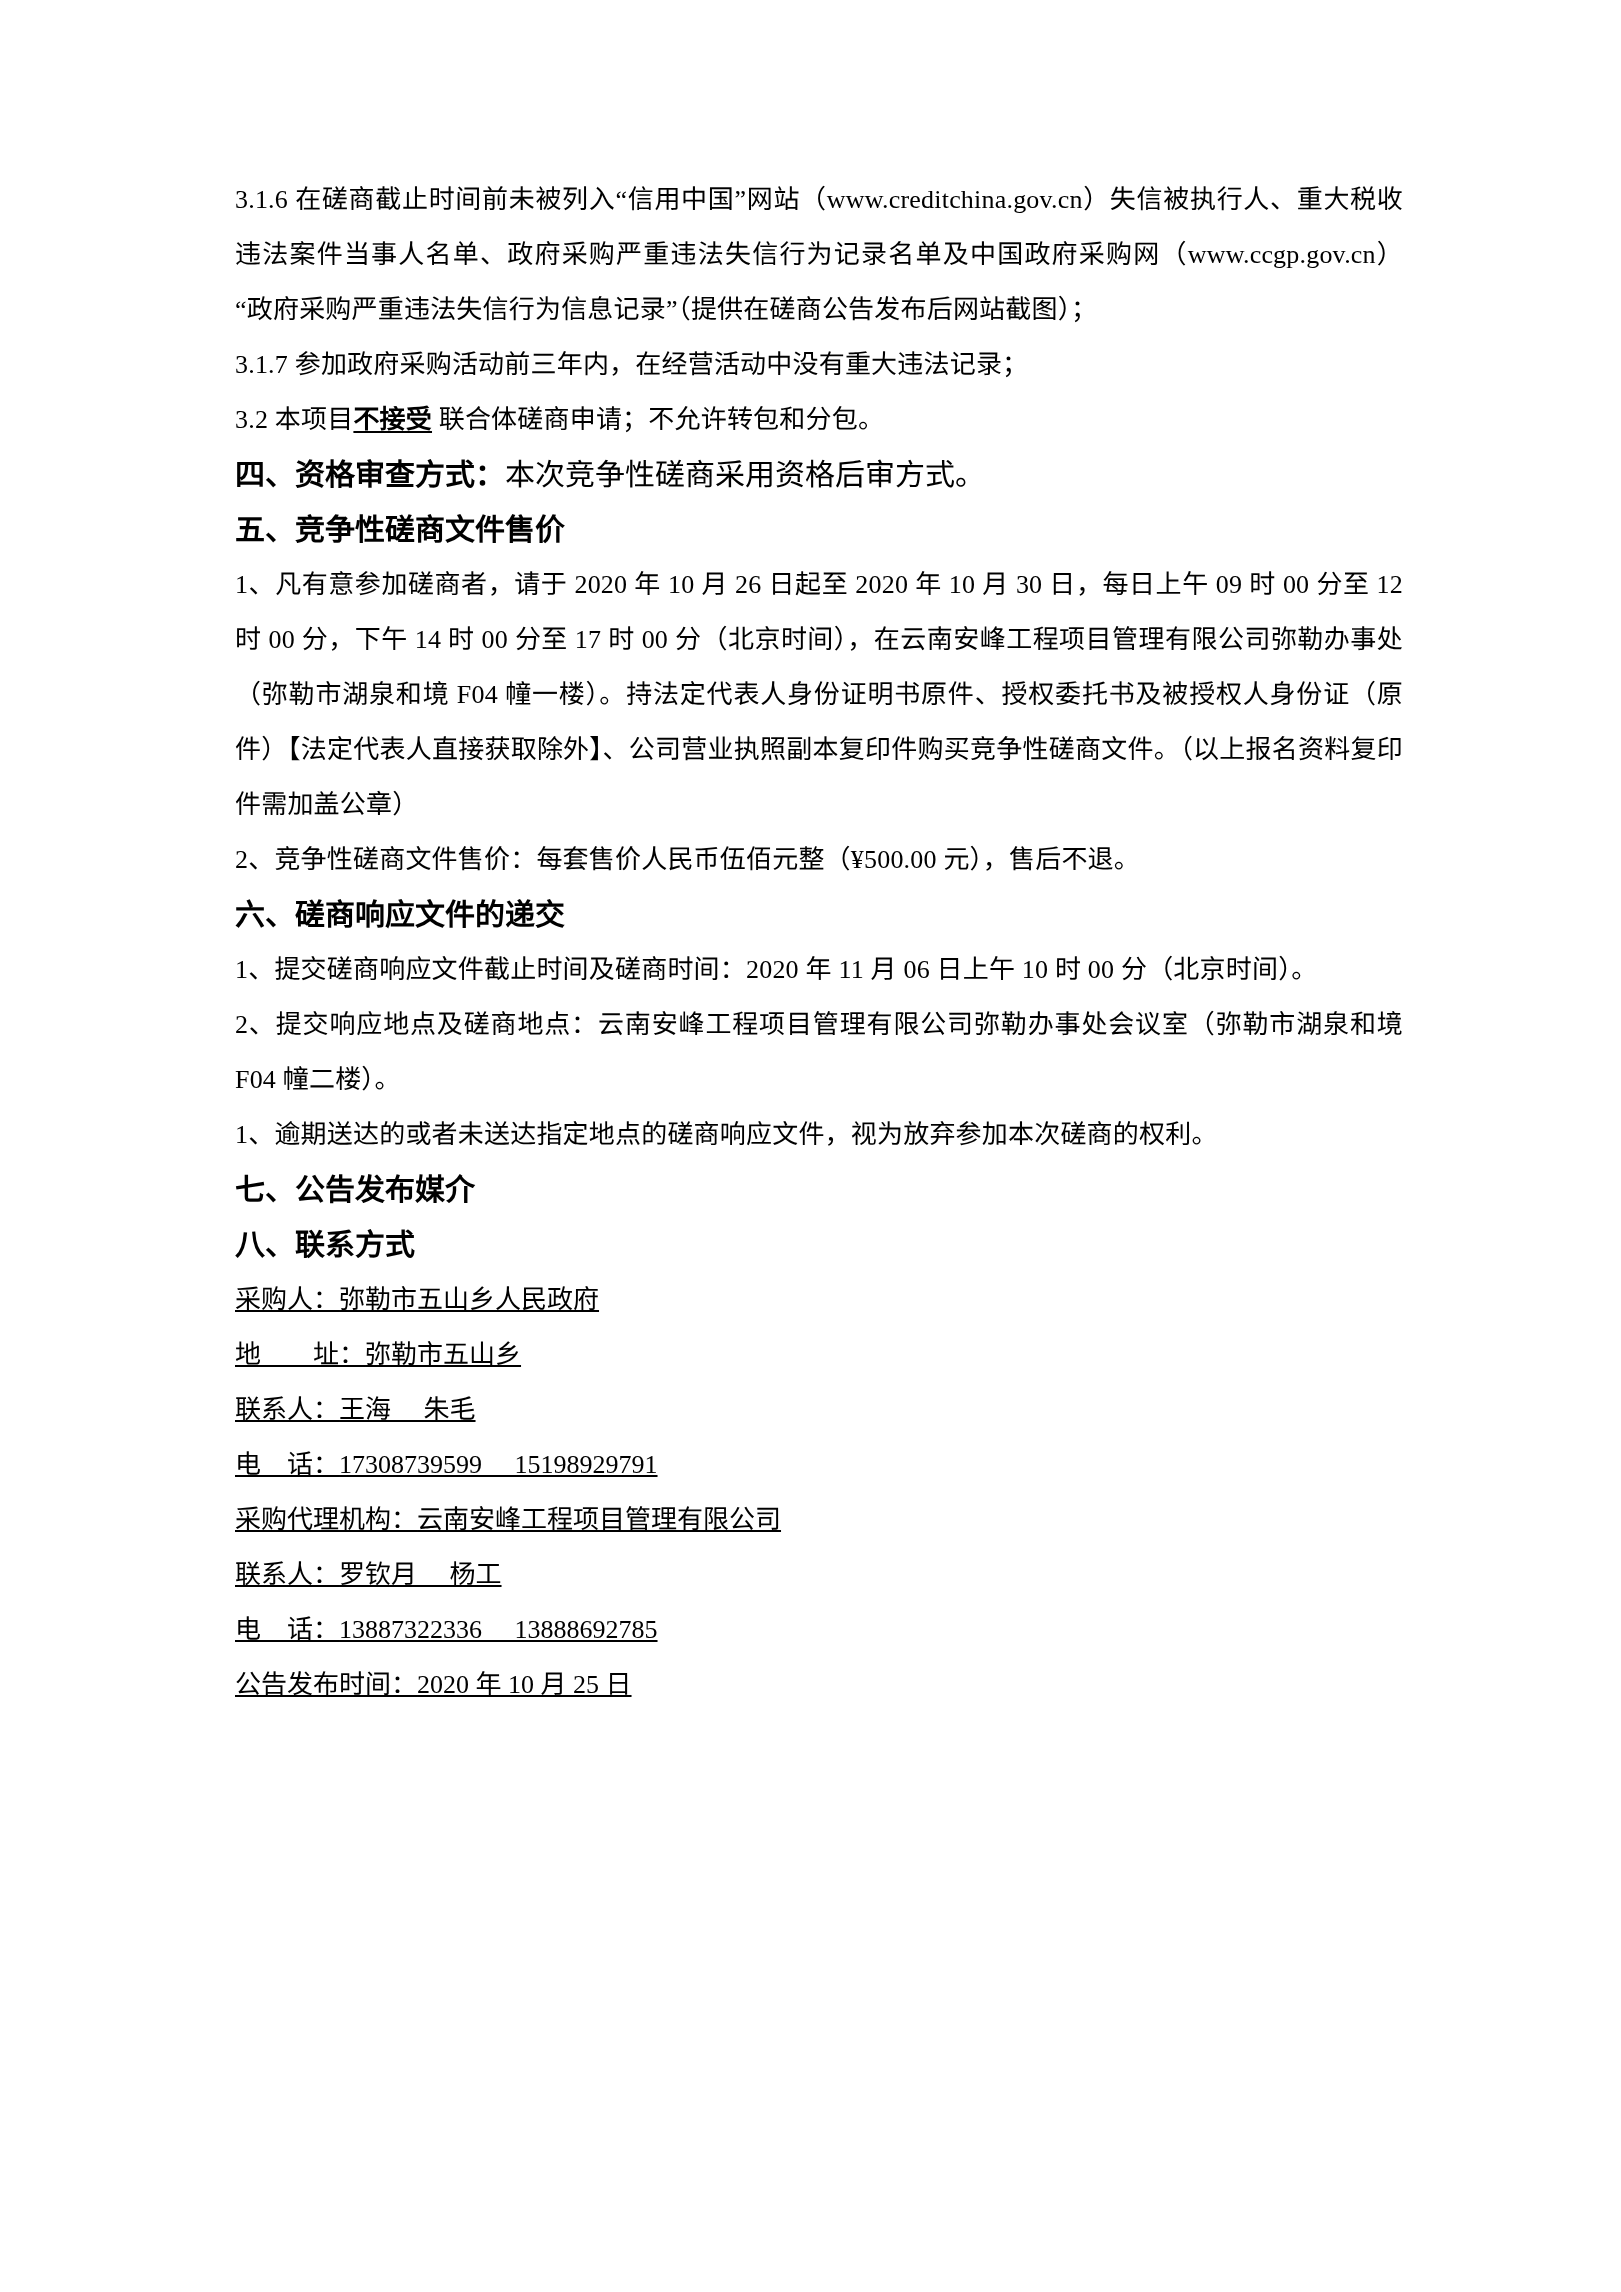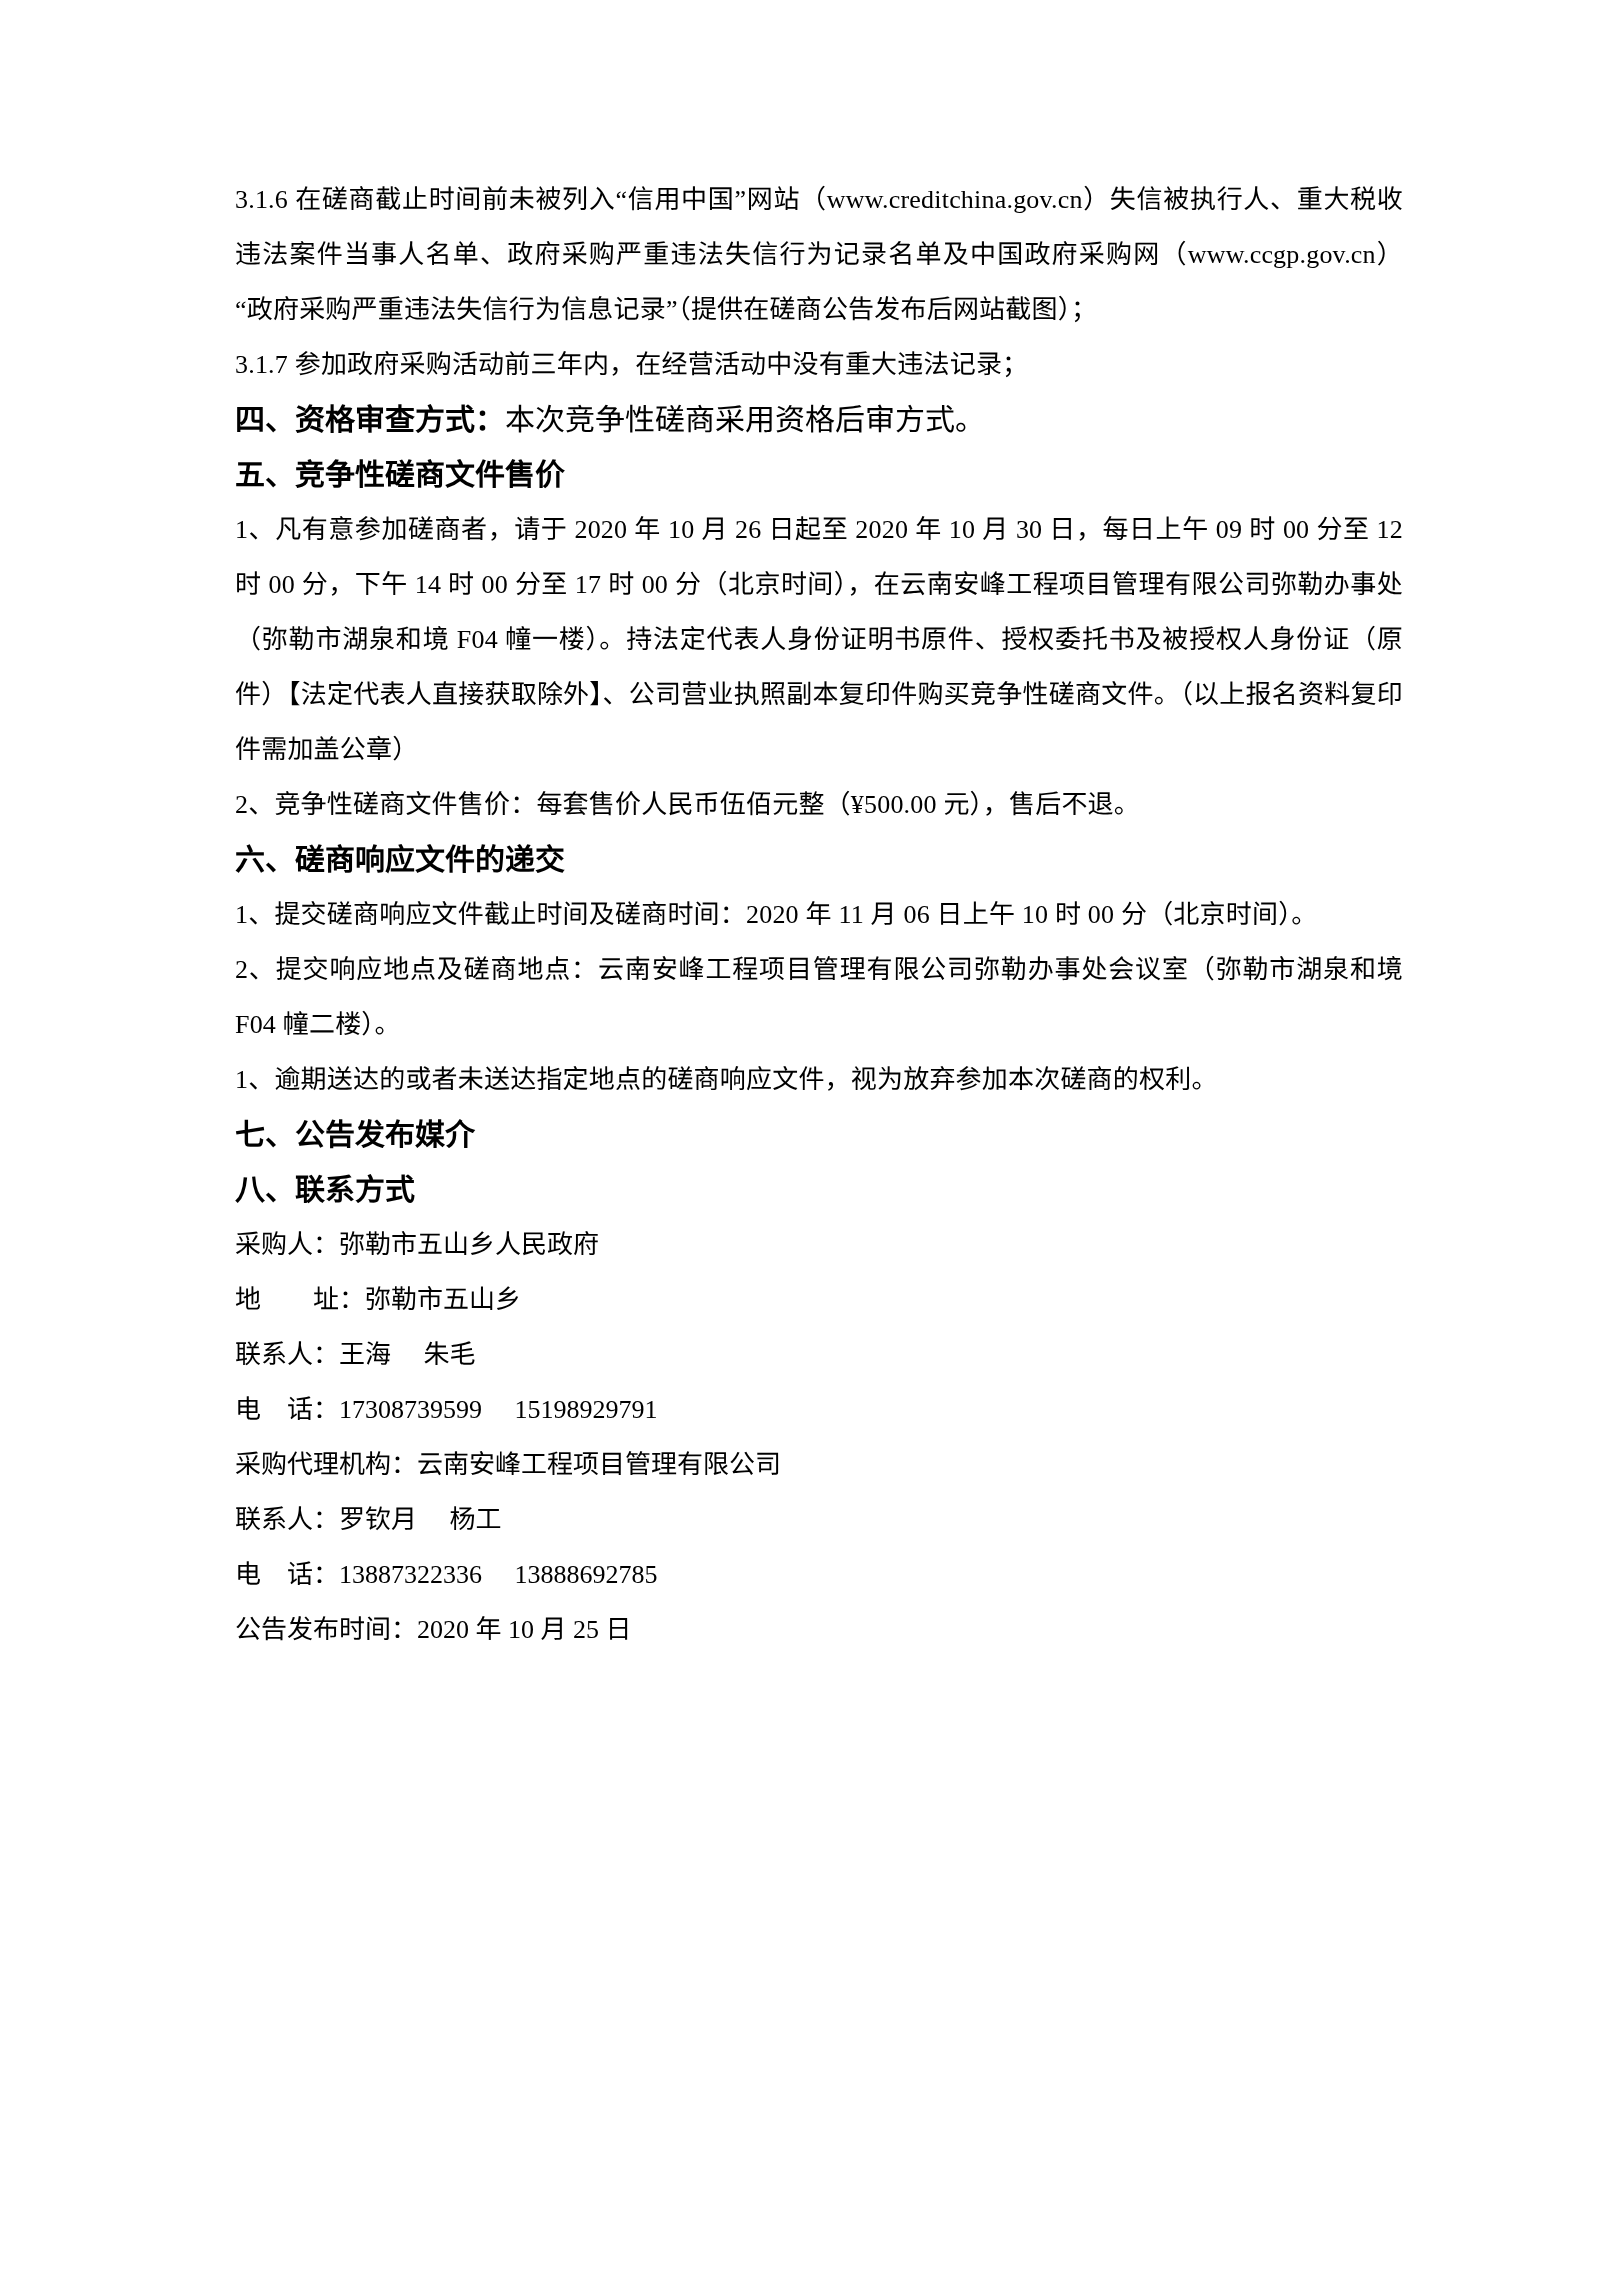--- a/index.html
+++ b/index.html
@@ -45,31 +45,33 @@
   .bu {
     font-weight: bold;
     text-decoration: underline;
     text-underline-offset: 2.9px;
   }
   .contact-line {
     font-size: 26px;
     line-height: 55px;
     margin: 0;
     white-space: pre;
+    text-decoration: underline;
   }
 </style>
 </head>
 <body>
 
 <div class="page">
 
   <p class="p">3.1.6 在磋商截止时间前未被列入“信用中国”网站（www.creditchina.gov.cn）失信被执行人、重大税收违法案件当事人名单、政府采购严重违法失信行为记录名单及中国政府采购网（www.ccgp.gov.cn）“政府采购严重违法失信行为信息记录”（提供在磋商公告发布后网站截图）；</p>
 
   <p class="p">3.1.7 参加政府采购活动前三年内，在经营活动中没有重大违法记录；</p>
 
+  <p class="p"><span>3.2 本项目</span><span class="bu">不接受</span><span> 联合体磋商申请；不允许转包和分包。</span></p>
 
   <p class="heading"><span>四、资格审查方式：</span><span class="normal">本次竞争性磋商采用资格后审方式。</span></p>
 
   <p class="heading">五、竞争性磋商文件售价</p>
 
   <p class="p">1、凡有意参加磋商者，请于 2020 年 10 月 26 日起至 2020 年 10 月 30 日，每日上午 09 时 00 分至 12 时 00 分，下午 14 时 00 分至 17 时 00 分（北京时间），在云南安峰工程项目管理有限公司弥勒办事处（弥勒市湖泉和境 F04 幢一楼）。持法定代表人身份证明书原件、授权委托书及被授权人身份证（原件）【法定代表人直接获取除外】、公司营业执照副本复印件购买竞争性磋商文件。（以上报名资料复印件需加盖公章）</p>
 
   <p class="p">2、竞争性磋商文件售价：每套售价人民币伍佰元整（¥500.00 元），售后不退。</p>
 
   <p class="heading">六、磋商响应文件的递交</p>

